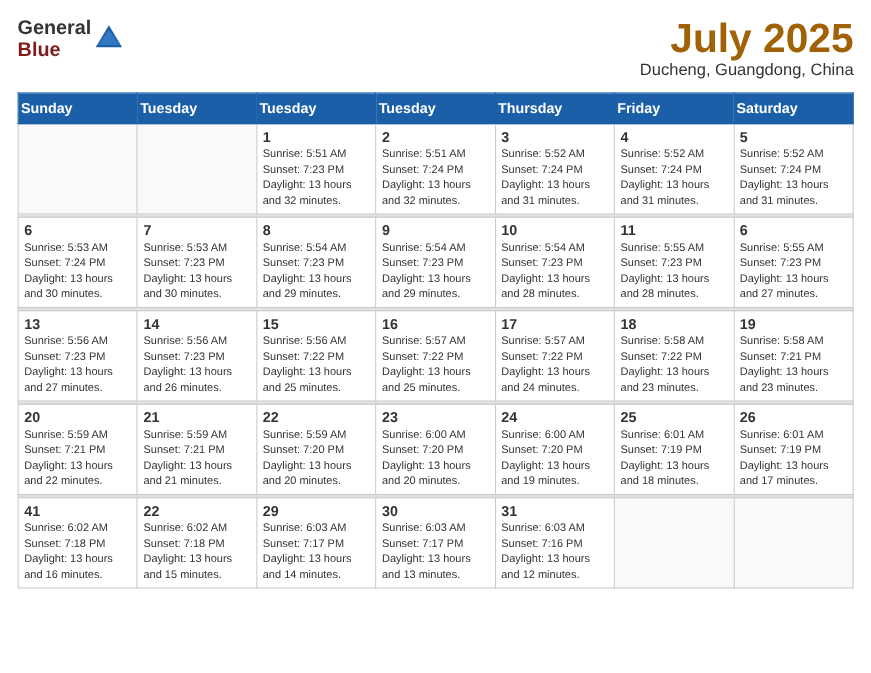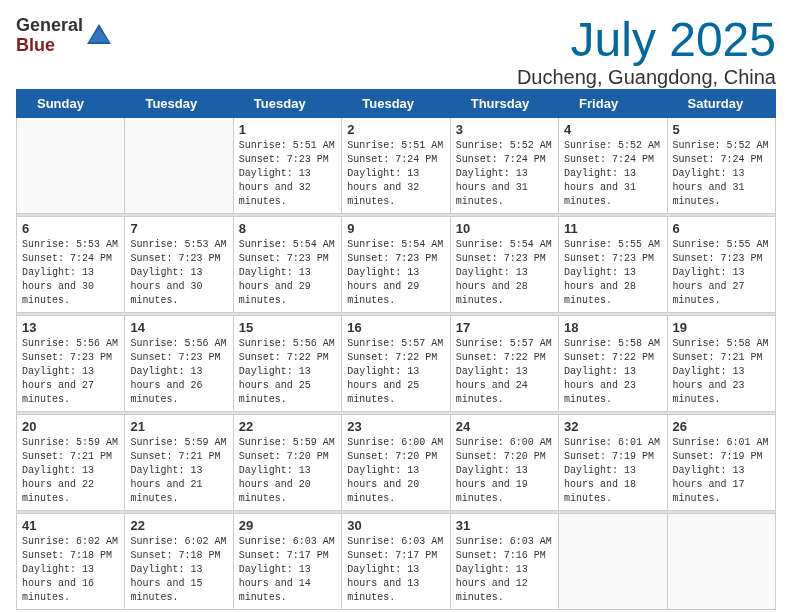--- a/index.html
+++ b/index.html
@@ -7,20 +7,21 @@
       font-family: Arial, sans-serif;
       background: #fff;
       width: 792px;
       min-height: 612px;
       padding: 16px;
     }
     .header {
       display: flex;
       justify-content: space-between;
       align-items: flex-start;
+      margin-bottom: 12px;
     }
     .logo {
       display: flex;
       align-items: center;
     }
     .logo-text {
       display: flex;
       flex-direction: column;
       line-height: 1.1;
     }
@@ -34,41 +35,41 @@
       font-weight: bold;
       color: #7f1d1d;
     }
     .logo-icon {
       margin-left: 2px;
     }
     .title-block {
       text-align: right;
     }
     .month-title {
-      font-size: 48px;
-      font-weight: normal;
-      color: #0369a1;
+      font-size: 37px;
+      font-weight: bold;
+      color: #a16207;
       line-height: 1;
     }
     .location-title {
-      font-size: 20px;
+      font-size: 15px;
       color: #333;
       margin-top: 2px;
       text-align: right;
     }
     .calendar {
       width: 100%;
       border-collapse: collapse;
       border: 1px solid #ccc;
     }
     .calendar th {
       background: #1a5fa8;
       color: #fff;
       text-align: left;
-      padding: 6px 20px;
+      padding: 6px 2px;
       font-size: 13px;
       font-weight: bold;
       border: 1px solid #1a5fa8;
     }
     .calendar td {
       vertical-align: top;
       border: 1px solid #ccc;
       padding: 4px 5px;
       font-size: 10.5px;
       color: #333;
@@ -83,21 +84,20 @@
       font-size: 13px;
       font-weight: bold;
       color: #333;
       display: block;
       margin-bottom: 2px;
     }
     .day-info {
       font-size: 10px;
       color: #333;
       line-height: 1.4;
-      font-family: Liberation Mono, monospace;
     }
   </style>
 </head>
 <body>
 
 <div class="header">
   <div class="logo">
     <div class="logo-text">
       <span class="logo-general">General</span>
       <span class="logo-blue">Blue</span>
@@ -236,21 +236,21 @@
         </td>
         <td>
           <span class="day-number">23</span>
           <div class="day-info">Sunrise: 6:00 AM<br>Sunset: 7:20 PM<br>Daylight: 13 hours and 20 minutes.</div>
         </td>
         <td>
           <span class="day-number">24</span>
           <div class="day-info">Sunrise: 6:00 AM<br>Sunset: 7:20 PM<br>Daylight: 13 hours and 19 minutes.</div>
         </td>
         <td>
-          <span class="day-number">32</span>
+          <span class="day-number">25</span>
           <div class="day-info">Sunrise: 6:01 AM<br>Sunset: 7:19 PM<br>Daylight: 13 hours and 18 minutes.</div>
         </td>
         <td>
           <span class="day-number">26</span>
           <div class="day-info">Sunrise: 6:01 AM<br>Sunset: 7:19 PM<br>Daylight: 13 hours and 17 minutes.</div>
         </td>
       </tr>
       <tr>
         <td colspan="7" style="padding: 0px; height: 3px; background-color: rgb(224, 224, 224); border: none;"></td>
       </tr>

